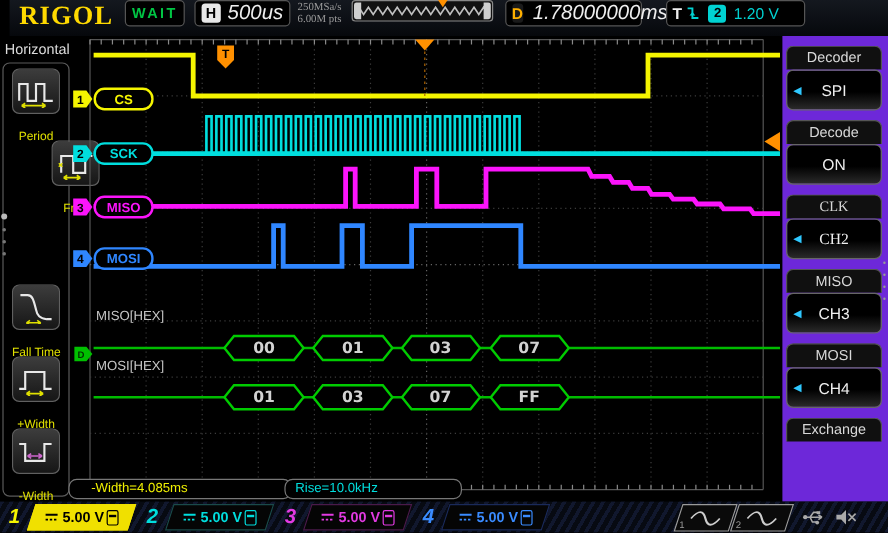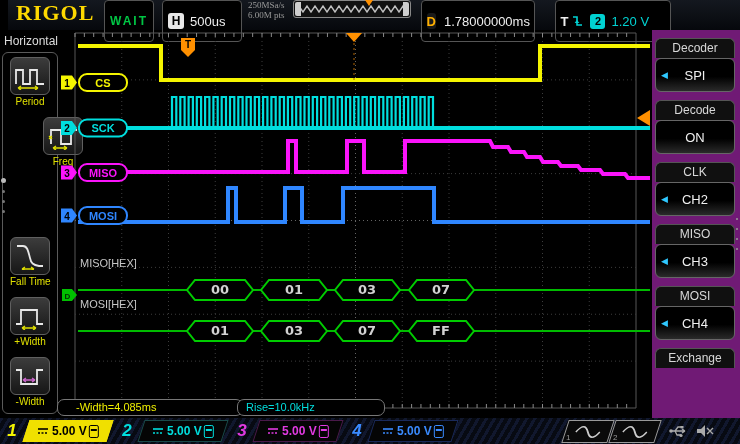--- a/index.html
+++ b/index.html
@@ -4,25 +4,25 @@
 <style>
   html,body{margin:0;padding:0;background:#000;}
   #screen{position:relative;width:740px;height:444px;background:#000;overflow:hidden;
           font-family:"Liberation Sans","DejaVu Sans",sans-serif;}
   
   #topbar{position:absolute;left:8px;top:0;width:740px;height:30px;
           background:linear-gradient(#14181f,#06080c);display:flex;align-items:flex-start;}
   .logo{font-family:"Liberation Serif","DejaVu Serif",serif;font-weight:bold;font-size:22px;
         color:#ffd900;margin-left:8px;letter-spacing:1px;width:88px;}
   .tb-box{background:#000;border:1px solid #555;border-radius:4px;height:20px;
-          display:flex;align-items:center;padding:10px 5px;margin-right:6px;}
+          display:flex;align-items:center;padding:0 5px;margin-right:6px;}
   .wait-txt{color:#00c544;font-weight:bold;font-size:12px;letter-spacing:2px;}
   .h-chip{background:#e8e8e8;color:#000;font-weight:bold;font-size:12px;border-radius:3px;
           width:16px;height:16px;display:flex;align-items:center;justify-content:center;margin-right:6px;}
-  .tb-white{color:#eee;font-size:13px;}
+  .tb-white{color:#eee;font-size:17px;font-style:italic;}
   .rate-block{color:#9a9a9a;font-size:9px;line-height:10px;margin-right:8px;font-family:Liberation Serif, serif;}
   .membar{position:relative;width:116px;height:16px;border:1px solid #888;border-radius:3px;
           background:#111;margin-right:10px;overflow:visible;}
   .memcapL,.memcapR{position:absolute;top:1px;bottom:1px;width:6px;background:#cfcfcf;}
   .memcapL{left:1px;border-radius:2px 0 0 2px}.memcapR{right:1px;border-radius:0 2px 2px 0}
   .mempin{position:absolute;top:-1px;left:62%;width:0;height:0;border-left:4px solid transparent;
           border-right:4px solid transparent;border-top:6px solid #ff9000;}
   .d-chip{color:#ffb000;font-weight:bold;font-size:13px;background:#1a1a1a;border-radius:3px;
           width:16px;height:16px;display:flex;align-items:center;justify-content:center;margin-right:8px;}
   .t-letter{color:#eee;font-weight:bold;font-size:13px;margin-right:4px;}
@@ -30,26 +30,26 @@
            width:15px;height:15px;display:flex;align-items:center;justify-content:center;margin:0 6px;}
   .cyan-txt{color:#00d2d2;font-size:13px;}
   
   #leftmenu{position:absolute;left:0;top:30px;width:60px;height:388px;background:#000;text-decoration:underline;}
   .lm-title{position:absolute;left:4px;top:4px;color:#ddd;font-size:12px;}
   .lm-frame{position:absolute;left:2px;top:22px;width:54px;height:360px;
             border:1px solid #5a5a5a;border-radius:6px;}
   .lm-item{position:absolute;left:10px;width:40px;text-align:center;}
   .lm-tile{width:38px;height:36px;margin:0 auto;border:1px solid #606060;border-radius:6px;
            background:linear-gradient(#3c3c3c,#161616);display:flex;align-items:center;justify-content:center;}
-  .lm-label{color:#e0e000;font-size:10px;margin-top:1px;white-space:nowrap;}
+  .lm-label{color:#e0e000;font-size:10px;margin-top:14px;white-space:nowrap;}
   .pgdots{position:absolute;left:2px;top:148px;display:flex;flex-direction:column;gap:7px;}
   .pgdot{width:3px;height:3px;border-radius:50%;background:#777;}
   .pgdot.big{width:5px;height:5px;background:#bbb;margin-left:-1px;}
   
-  #rightmenu{position:absolute;left:652px;top:30px;width:88px;height:388px;background:#701a75;}
+  #rightmenu{position:absolute;left:652px;top:30px;width:88px;height:388px;background:#6d28d9;}
   .rm-group{position:absolute;left:3px;width:80px;}
   .rm-head{border:1px solid #555;border-bottom:none;border-radius:6px 6px 0 0;background:#101010;
            color:#d8d8d8;font-size:12px;text-align:center;height:19px;line-height:19px;}
   .rm-btn{border:1px solid #666;border-radius:6px;background:linear-gradient(#000 55%,#2a2a2a);
           color:#f0f0f0;font-size:13px;height:32px;display:flex;align-items:center;justify-content:center;
           position:relative;}
   .rm-arrow{position:absolute;left:5px;color:#2fc8ff;font-size:9px;}
   .decode-tab{position:absolute;left:631px;top:95px;color:#e8e8e8;font-size:11px;
               transform:rotate(-90deg);transform-origin:center;width:60px;text-align:center;}
   .rm-dots{position:absolute;left:84px;top:188px;display:flex;flex-direction:column;gap:8px;}
@@ -440,21 +440,21 @@
           <span class="rm-arrow">◀</span>
         <span>SPI</span>
         </div>
     </div>
     <div class="rm-group" style="top:70px;">
       <div class="rm-head">Decode</div>
       <div class="rm-btn">
           <span>ON</span>
         </div>
     </div>
-    <div class="rm-group" style="top:132px;">
+    <div class="rm-group" style="top:132px;font-family:Liberation Serif, serif;">
       <div class="rm-head">CLK</div>
       <div class="rm-btn">
           <span class="rm-arrow">◀</span>
         <span>CH2</span>
         </div>
     </div>
     <div class="rm-group" style="top:194px;">
       <div class="rm-head">MISO</div>
       <div class="rm-btn">
           <span class="rm-arrow">◀</span>

